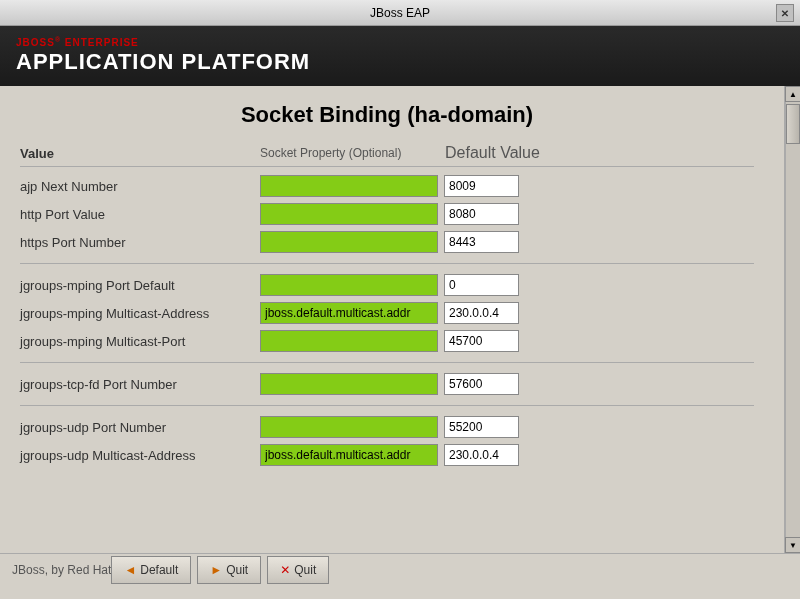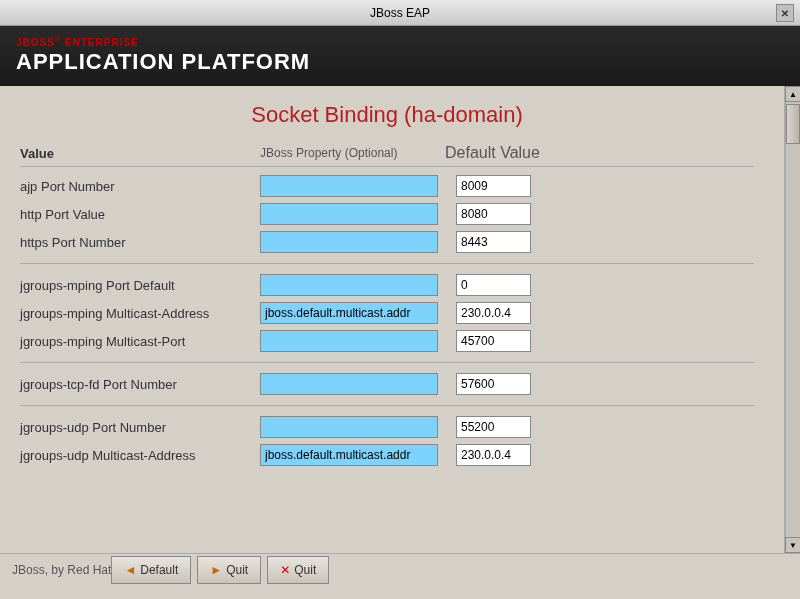--- a/index.html
+++ b/index.html
@@ -94,22 +94,22 @@
       background: #d4d0c8;
       border-left: 1px solid #999;
     }
     #form-area::-webkit-scrollbar-thumb {
       background: #b0aaa0;
       border: 1px solid #888;
     }
 
     #page-title {
       font-size: 22px;
-      font-weight: normal;
-      color: #b91c1c;
+      font-weight: bold;
+      color: #000000;
       text-align: center;
       margin-bottom: 16px;
     }
 
     
     .col-headers {
       display: flex;
       align-items: center;
       border-bottom: 1px solid #aaa;
       padding-bottom: 4px;
@@ -138,32 +138,32 @@
     }
     .field-label {
       width: 240px;
       color: #333;
       font-size: 13px;
     }
     .field-input {
       width: 178px;
       height: 22px;
       border: 1px solid #888;
-      background: #7dd3fc;
+      background: #84cc16;
       padding: 0 4px;
       font-size: 12px;
     }
     .field-default {
       width: 75px;
       height: 22px;
       border: 1px solid #888;
       background: white;
       padding: 0 4px;
       font-size: 12px;
-      margin-left: 18px;
+      margin-left: 6px;
     }
 
     .section-divider {
       border: none;
       border-top: 1px solid #aaa;
       margin: 10px 0;
     }
 
     
     #scrollbar-area {
@@ -254,27 +254,27 @@
     <div id="logo-app-platform">APPLICATION PLATFORM</div>
   </div>
 </div>
 
 <div id="main-content">
   <div id="form-area">
     <div id="page-title">Socket Binding (ha-domain)</div>
 
     <div class="col-headers">
       <div class="col-port-label">Value</div>
-      <div class="col-sys-prop">JBoss Property (Optional)</div>
+      <div class="col-sys-prop">Socket Property (Optional)</div>
       <div class="col-default-val">Default Value</div>
     </div>
 
     <div>
       <div class="form-row">
-        <div class="field-label">ajp Port Number</div>
+        <div class="field-label">ajp Next Number</div>
         <input class="field-input" type="text" value="" style="">
         <input class="field-default" type="text" value="8009" style="">
       </div>
       <div class="form-row">
         <div class="field-label">http Port Value</div>
         <input class="field-input" type="text" value="" style="">
         <input class="field-default" type="text" value="8080" style="">
       </div>
       <div class="form-row">
         <div class="field-label">https Port Number</div>

